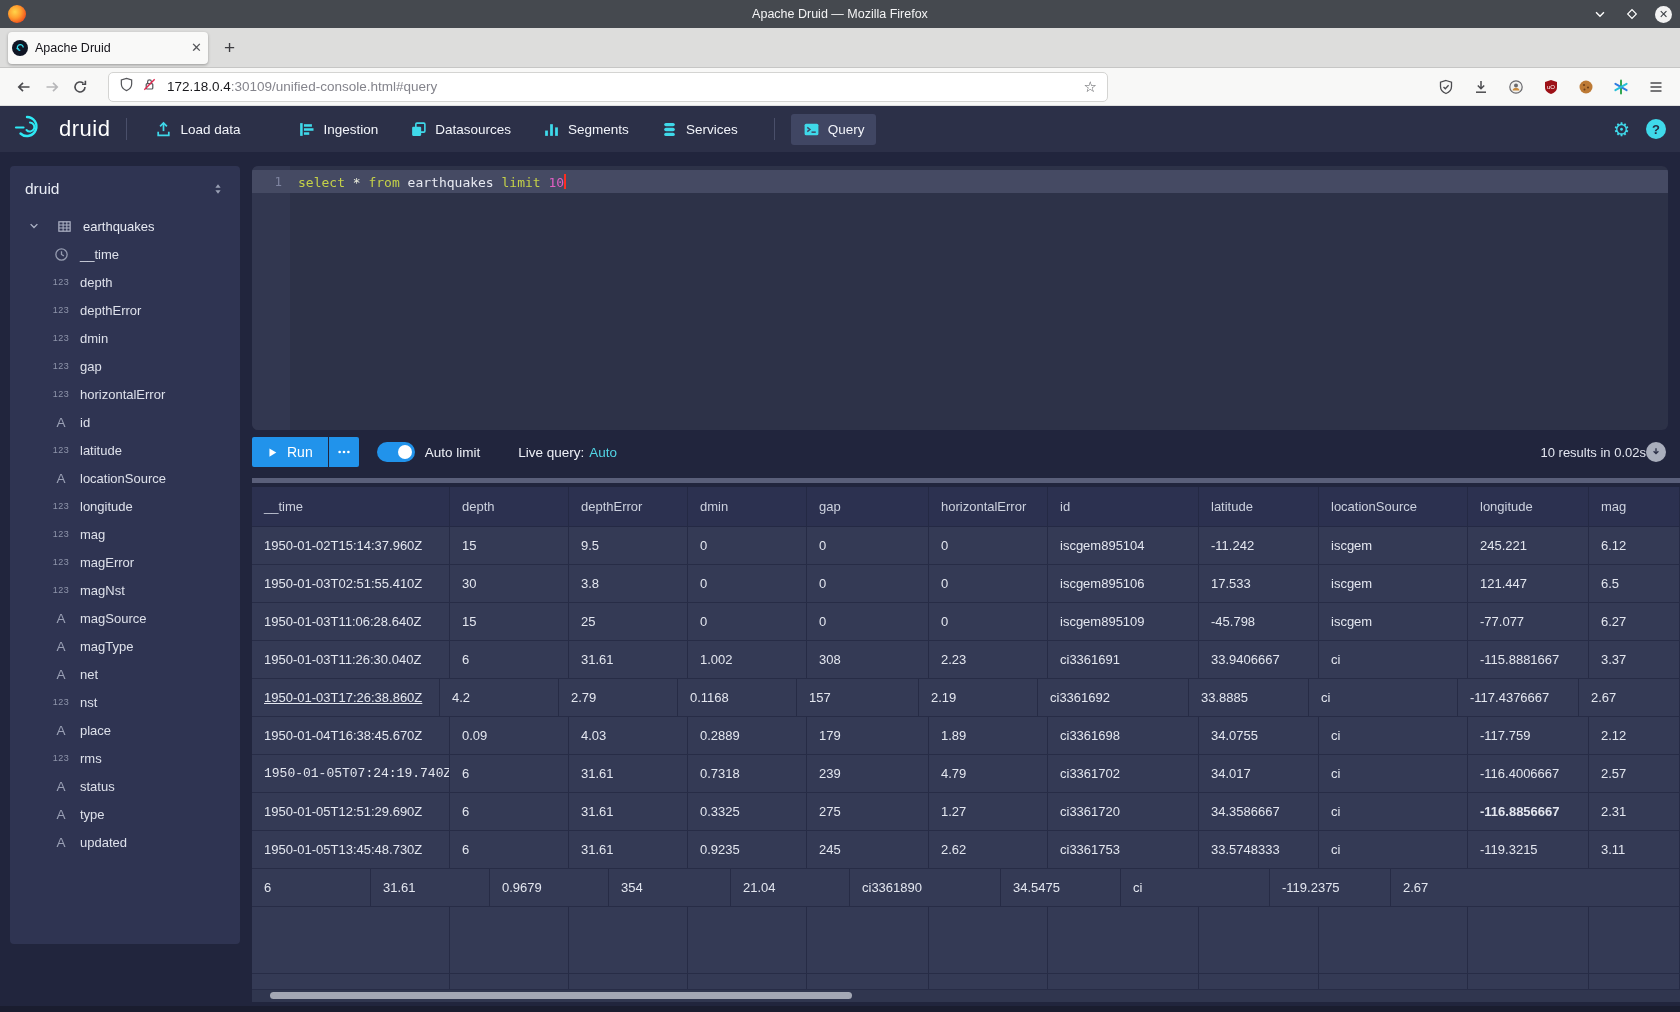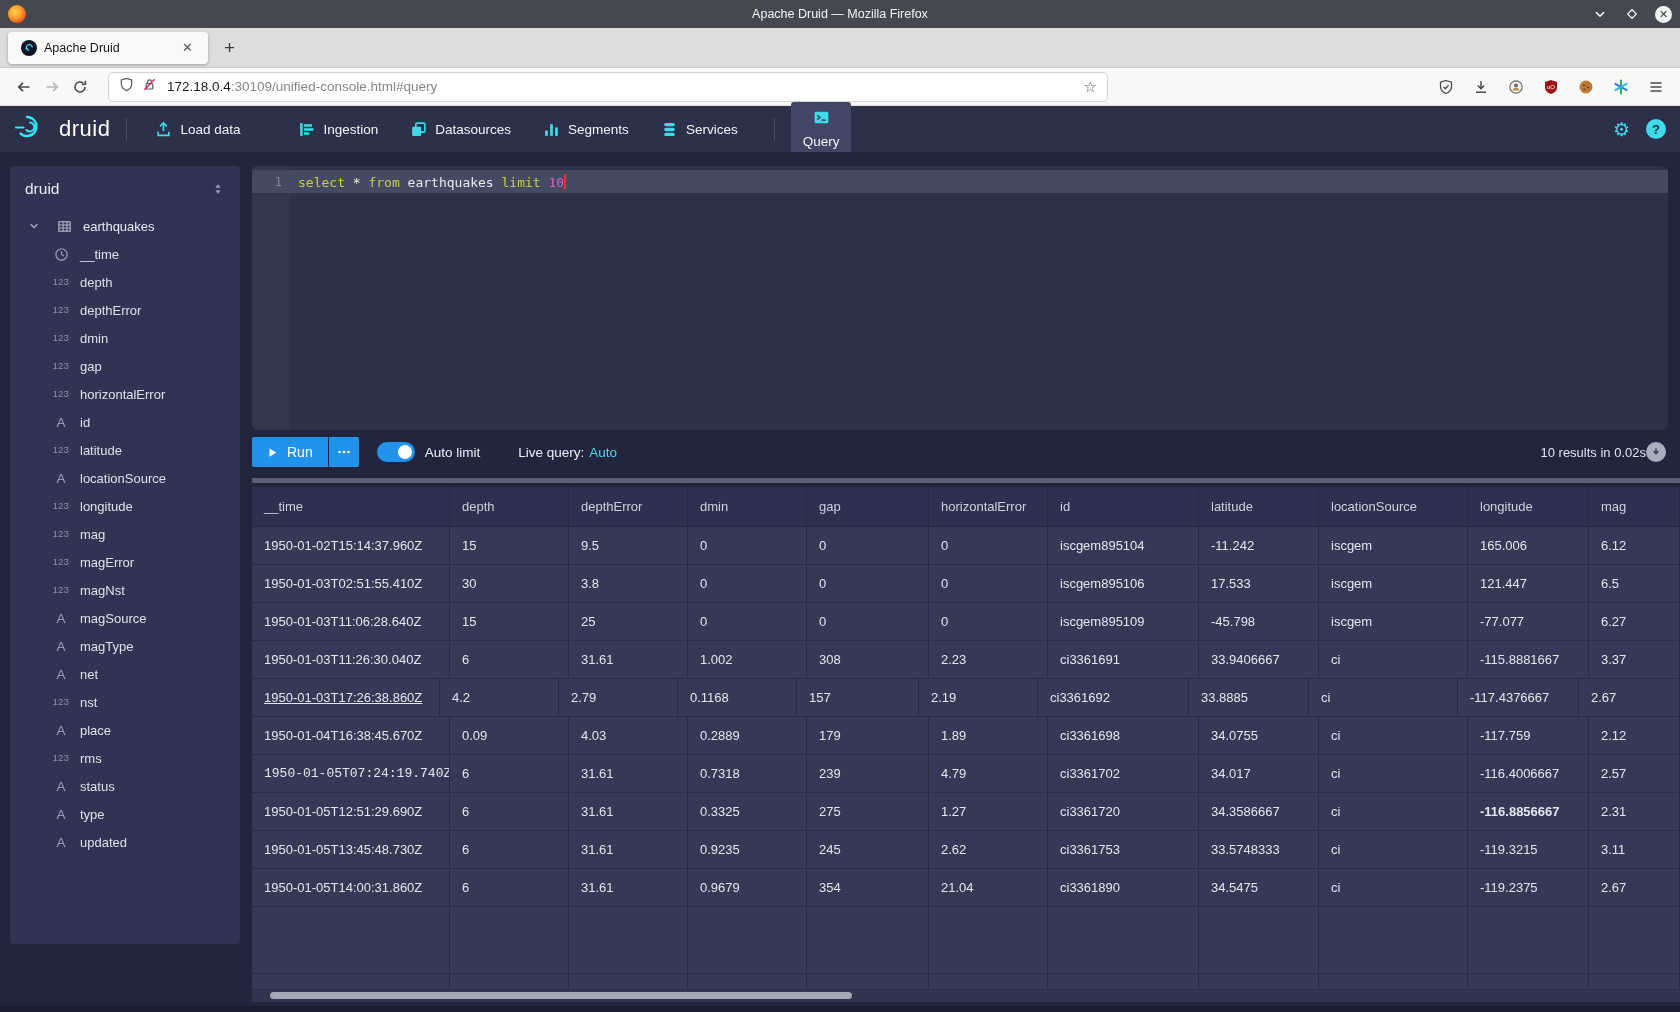--- a/index.html
+++ b/index.html
@@ -11,21 +11,21 @@
   .fx-logo { position:absolute; left:8px; top:5px; width:18px; height:18px; border-radius:50%;
     background:radial-gradient(circle at 38% 38%, #ffd54a 0%, #ff9d2e 40%, #f2581f 72%, #c22a8c 100%); }
   .tb-title { position:absolute; left:0; right:0; text-align:center; color:#f4f4f5; font-size:12.5px; }
   .win-controls { position:absolute; right:8px; top:0; height:28px; display:flex; align-items:center; gap:14px; }
   .win-btn { width:18px; height:18px; display:flex; align-items:center; justify-content:center; }
   .close-circle { width:17px; height:17px; border-radius:50%; background:#f2f2f2; color:#3a3e44;
     display:flex; align-items:center; justify-content:center; font-size:11px; }
 
   .tabstrip { height:40px; background:#dddddc; border-bottom:1px solid #c6c6c5; display:flex; align-items:center; padding-left:8px; }
   .tab { width:200px; height:32px; background:#f9f9f8; border-radius:4px; box-shadow:0 1px 3px rgba(0,0,0,.3);
-    display:flex; align-items:center; padding:0 13px; gap:7px; }
+    display:flex; align-items:center; padding:0 4px; gap:7px; }
   .favicon { width:16px; height:16px; border-radius:50%; background:#0f1524; display:flex; align-items:center; justify-content:center; flex:none; }
   .tab-title { flex:1; font-size:12.5px; color:#15141a; white-space:nowrap; overflow:hidden; }
   .tab-close { color:#55565a; font-size:13px; padding:0 2px; }
   .newtab { margin-left:16px; font-size:19px; color:#3c3c40; line-height:1; }
 
   .toolbar { height:38px; background:#f8f8f7; border-bottom:1px solid #e0e0df; display:flex; align-items:center; padding:0 10px; }
   .ticon { width:28px; height:28px; display:flex; align-items:center; justify-content:center; border-radius:3px; color:#4b4b4f; }
   .urlbar { margin-left:14px; width:1000px; height:30px; background:#ffffff; border:1px solid #d4d4d2; border-radius:5px;
     display:flex; align-items:center; padding:0 10px; gap:8px; }
   .url-text { font-size:13.5px; margin-left:2px; white-space:nowrap; }
@@ -35,21 +35,21 @@
 
   
   .druid-header { height:46px; background:#2c3048; display:flex; align-items:center; padding:0 14px; }
   .brand { display:flex; align-items:center; gap:9px; }
   .brand-name { color:#ffffff; font-size:22px; font-weight:400; letter-spacing:.5px; }
   .hsep { width:1px; height:22px; background:#4a4f6a; margin:0 16px; flex:none; }
   .druid-nav { display:flex; align-items:center; }
   .nav-item { display:flex; align-items:center; gap:8px; padding:7px 12px; margin-right:8px; border-radius:3px;
     color:#f2f4fa; font-size:13.5px; white-space:nowrap; }
   .nav-item.gap-left { margin-left:26px; }
-  .nav-item.active { background:#404663;flex-direction:column; }
+  .nav-item.active { background:#404663; }
   .nav-icon { display:flex; align-items:center; }
   .header-right { margin-left:auto; display:flex; align-items:center; gap:16px; }
   .gear { font-size:19px; color:var(--cyan); line-height:1; }
   .help-circle { width:20px; height:20px; border-radius:50%; background:var(--cyan); color:#262b42;
     font-weight:bold; font-size:13px; display:flex; align-items:center; justify-content:center; }
 
   
   .app-body { position:absolute; top:152px; left:0; right:0; bottom:0; background:#21253d; }
   .bottom-edge { position:absolute; left:0; right:0; bottom:0; height:6px; background:#1a1d2f; }
 
@@ -532,21 +532,21 @@
           <div class="tr">
             <div class="td" style="width: 198px;">1950-01-02T15:14:37.960Z</div>
             <div class="td" style="width: 119px;">15</div>
             <div class="td" style="width: 119px;">9.5</div>
             <div class="td" style="width: 119px;">0</div>
             <div class="td" style="width: 122px;">0</div>
             <div class="td" style="width: 119px;">0</div>
             <div class="td" style="width: 151px;">iscgem895104</div>
             <div class="td" style="width: 120px;">-11.242</div>
             <div class="td" style="width: 149px;">iscgem</div>
-            <div class="td" style="width: 121px;">165.006</div>
+            <div class="td" style="width: 121px;">245.221</div>
             <div class="td" style="flex: 1 1 0%;">6.12</div>
           </div>
           <div class="tr">
             <div class="td" style="width: 198px;">1950-01-03T02:51:55.410Z</div>
             <div class="td" style="width: 119px;">30</div>
             <div class="td" style="width: 119px;">3.8</div>
             <div class="td" style="width: 119px;">0</div>
             <div class="td" style="width: 122px;">0</div>
             <div class="td" style="width: 119px;">0</div>
             <div class="td" style="width: 151px;">iscgem895106</div>
@@ -640,21 +640,20 @@
             <div class="td" style="width: 119px;">0.9235</div>
             <div class="td" style="width: 122px;">245</div>
             <div class="td" style="width: 119px;">2.62</div>
             <div class="td" style="width: 151px;">ci3361753</div>
             <div class="td" style="width: 120px;">33.5748333</div>
             <div class="td" style="width: 149px;">ci</div>
             <div class="td" style="width: 121px;">-119.3215</div>
             <div class="td" style="flex: 1 1 0%;">3.11</div>
           </div>
           <div class="tr">
-            <div class="td" style="width: 198px;">1950-01-05T14:00:31.860Z</div>
             <div class="td" style="width: 119px;">6</div>
             <div class="td" style="width: 119px;">31.61</div>
             <div class="td" style="width: 119px;">0.9679</div>
             <div class="td" style="width: 122px;">354</div>
             <div class="td" style="width: 119px;">21.04</div>
             <div class="td" style="width: 151px;">ci3361890</div>
             <div class="td" style="width: 120px;">34.5475</div>
             <div class="td" style="width: 149px;">ci</div>
             <div class="td" style="width: 121px;">-119.2375</div>
             <div class="td" style="flex: 1 1 0%;">2.67</div>

